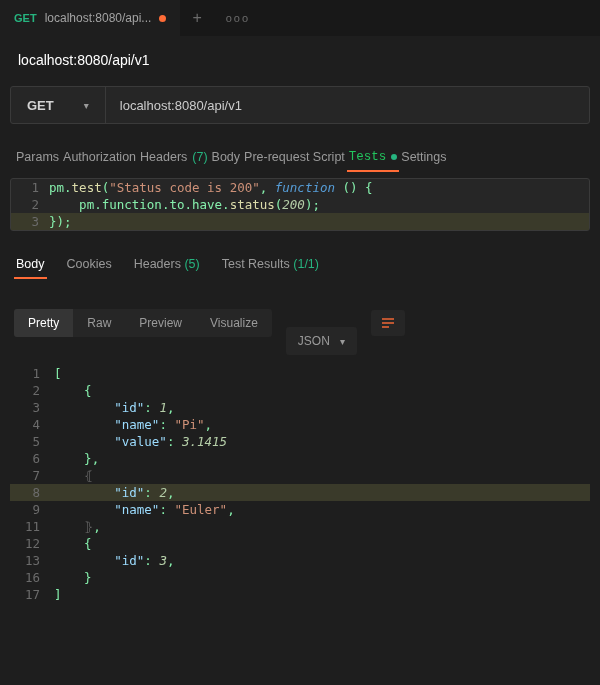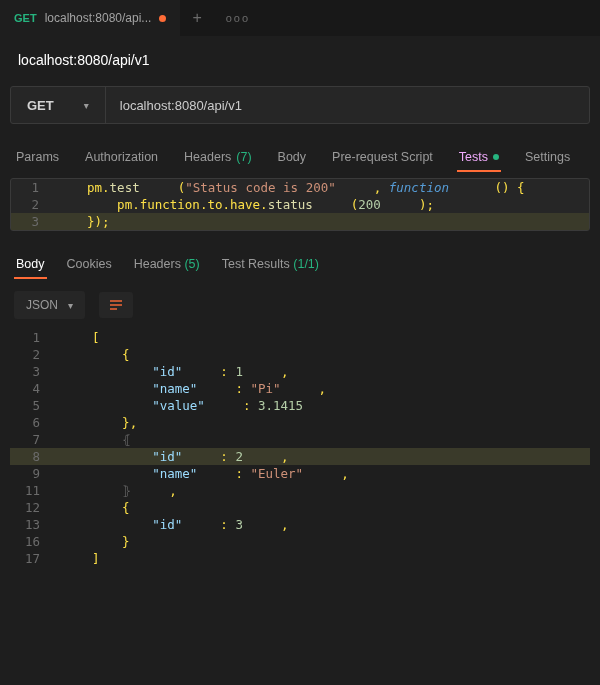--- a/index.html
+++ b/index.html
@@ -42,50 +42,50 @@
   
   .titlebar{padding:16px 18px 8px 18px;font-size:14px;color:#fff;}
   
   .reqwrap{padding:10px 10px;}
   .reqrow{display:flex;border:1px solid var(--bd);border-radius:3px;background:var(--bg2);height:38px;align-items:stretch;}
   .methodbox{display:flex;align-items:center;padding:0 16px;gap:30px;border-right:1px solid var(--bd);}
   .methodbox .m{font-weight:600;font-size:13px;}
   .chev{color:var(--txt-dim);font-size:10px;}
   .urlbox{flex:1;display:flex;align-items:center;padding:0 14px;color:#ccc;font-size:13px;}
   
-  .rtabs{display:flex;gap:22px;padding:10px 14px 0 14px;font-size:12.5px;color:var(--txt-dim);align-items:center;}
+  .rtabs{display:flex;padding:10px 14px 0 14px;font-size:12.5px;color:var(--txt-dim);align-items:center;}
   .rtab{padding:6px 2px 10px 2px;cursor:pointer;position:relative;display:flex;align-items:center;gap:5px;}
-  .rtab.active{color:#f0abfc;}
+  .rtab.active{color:#22c55e;font-family:Liberation Mono, monospace;}
   .rtab.active::after{content:"";position:absolute;left:0;right:0;bottom:2px;height:2px;background:var(--orange);}
   .count{color:var(--green);}
   .gdot{width:6px;height:6px;border-radius:50%;background:var(--green);}
   
   .editor{margin:4px 10px 10px 10px;background:var(--bg2);border:1px solid var(--bd);border-radius:3px;font-family:Consolas,Menlo,monospace;font-size:12.5px;}
   .erow .code{flex:1;white-space:pre;padding:1px 0;}
   .erow{display:flex;}
   .erow.hl{background:var(--hl);}
   .gutter{width:38px;text-align:right;padding:1px 10px 1px 0;color:var(--txt-dimmer);user-select:none;}
   .tok-fn{color:var(--pale);}
   .tok-str{color:var(--str);}
   .tok-kw{color:var(--kw);font-style:italic;}
-  .tok-num{color:var(--num);}
+  .tok-num{color:var(--num);font-style:italic;}
   .tok-key{color:var(--key);}
-  .tok-p{color:#fde047;margin-left:38px;}
+  .tok-p{color:#86efac;}
   
   .resp{padding:6px 10px 0 10px;}
   .resp-tabs{display:flex;gap:18px;font-size:12.5px;color:var(--txt-dim);padding:4px 4px 0 4px;}
   .resp-tab{padding:6px 2px 10px 2px;cursor:pointer;position:relative;}
   .resp-tab.active{color:#fff;}
   .resp-tab.active::after{content:"";position:absolute;left:0;right:0;bottom:2px;height:2px;background:var(--orange);}
   .resp-tab .count{color:var(--green);}
   .resp-tools{display:flex;align-items:center;gap:14px;padding:10px 4px;}
   .seg{display:flex;background:var(--bg2);border-radius:3px;overflow:hidden;}
   .segbtn{padding:7px 14px;font-size:12px;color:var(--txt-dim);cursor:pointer;}
   .segbtn.active{background:var(--bg4);color:#fff;}
-  .drop{display:flex;align-items:center;gap:10px;padding:7px 12px;background:var(--bg2);border-radius:3px;font-size:12px;color:var(--txt-dim);cursor:pointer;}
+  .drop{display:flex;align-items:center;gap:10px;padding:7px 12px;background:var(--bg2);border-radius:3px;font-size:12px;color:var(--txt-dim);cursor:pointer;margin-top:36px;}
   .iconbtn{padding:7px 10px;background:var(--bg2);border-radius:3px;color:var(--orange);cursor:pointer;}
   .iconbtn svg{display:block;}
   
   .json{background:var(--bg);font-family:Consolas,Menlo,monospace;font-size:12.5px;}
   .jrow{display:flex;}
   .jrow.hl{background:var(--hl);}
   .jgut{width:44px;text-align:right;padding:1px 14px 1px 0;color:var(--txt-dimmer);user-select:none;}
   .jcode{flex:1;white-space:pre;padding:1px 0;}
   .fold{color:var(--txt-dimmer);}
 </style>
@@ -156,20 +156,26 @@
   </div>
 
 <div class="resp">
   <div class="resp-tabs" id="resp-tabs">
       <div class="resp-tab active"><span>Body</span></div>
       <div class="resp-tab"><span>Cookies</span></div>
       <div class="resp-tab"><span>Headers</span> <span class="count">(5)</span></div>
       <div class="resp-tab"><span>Test Results</span> <span class="count">(1/1)</span></div>
     </div>
   <div class="resp-tools">
+    <div class="seg" id="seg">
+        <div class="segbtn active">Pretty</div>
+        <div class="segbtn">Raw</div>
+        <div class="segbtn">Preview</div>
+        <div class="segbtn">Visualize</div>
+      </div>
     <div class="drop">
       <span>JSON</span>
       <span class="chev">▾</span>
     </div>
     <div class="iconbtn">
       <svg width="14" height="12" viewBox="0 0 14 12" fill="none" stroke="#ff6c37" stroke-width="1.4">
         <line x1="1" y1="2" x2="13" y2="2"></line>
           <line x1="1" y1="6" x2="13" y2="6"></line>
           <line x1="1" y1="10" x2="8" y2="10"></line>
       </svg>

